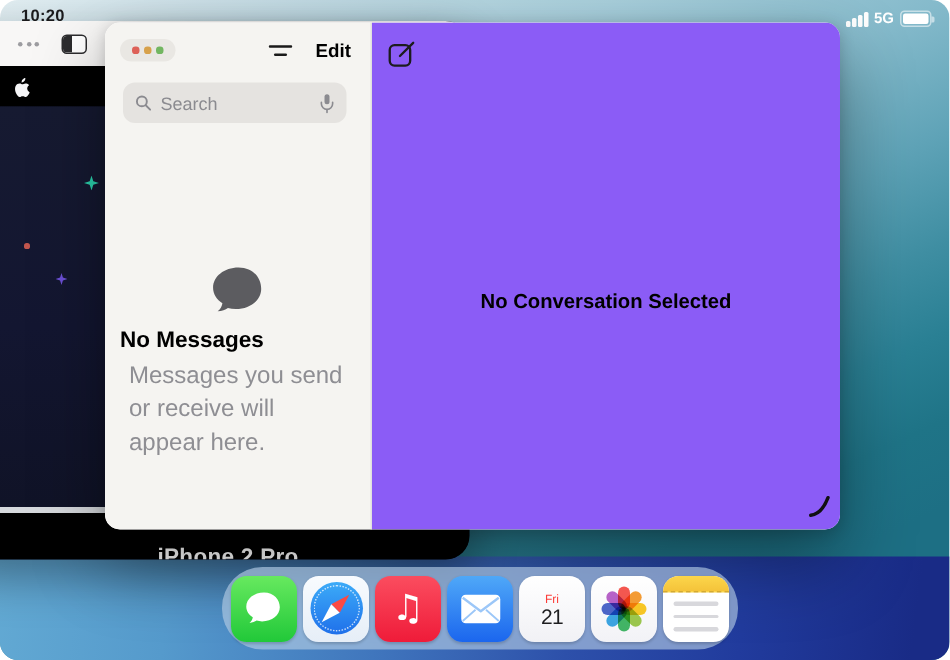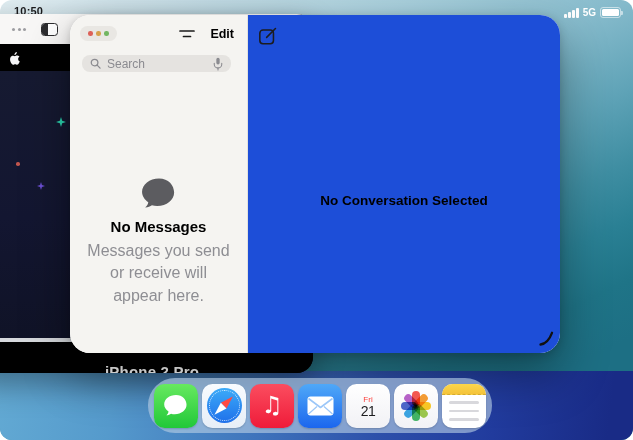--- a/index.html
+++ b/index.html
@@ -36,37 +36,37 @@
   .bgw-content{height:267px;position:relative;flex-shrink:0;
     background:linear-gradient(180deg,#161a31 0%,#131631 55%,#101327 100%);}
   .spark{position:absolute;clip-path:polygon(50% 0,62% 38%,100% 50%,62% 62%,50% 100%,38% 62%,0 50%,38% 38%);}
   .spark-teal{left:86px;top:46px;width:10px;height:10px;background:#2bd3ae;}
   .spark-purple{left:67px;top:111px;width:8px;height:8px;background:#6c50d6;}
   .dot-red{position:absolute;left:46px;top:91px;width:3.5px;height:3.5px;border-radius:50%;background:#c2564e;}
   .bgw-substrip{height:4px;background:#d6d9dd;flex-shrink:0;}
   .bgw-bottombar{flex:1;background:#000;position:relative;overflow:hidden;}
   .bgw-product{position:absolute;left:135px;top:21px;color:#fff;font-size:15px;font-weight:bold;letter-spacing:.2px;white-space:nowrap;}
   
-  .msg-window{position:absolute;left:70px;top:15px;width:490px;height:338px;border-radius:20px;background:#fff;
+  .msg-window{position:absolute;left:70px;top:15px;width:490px;height:338px;border-radius:10px;background:#fff;
     box-shadow:0 22px 48px rgba(0,0,0,.38),0 2px 10px rgba(0,0,0,.18);display:flex;overflow:hidden;}
   .msg-sidebar{width:178px;background:#f5f4f1;border-right:1px solid #e2e1de;position:relative;flex-shrink:0;}
   .msg-header{display:flex;align-items:center;padding:11px 13px 0 10px;}
   .window-controls{width:37px;height:15px;border-radius:8px;background:#e9e7e3;display:flex;align-items:center;justify-content:center;gap:3.5px;}
   .wc-dot{width:4.5px;height:4.5px;border-radius:50%;display:block;}
   .wc-red{background:#dd6158;}.wc-yellow{background:#d7a14b;}.wc-green{background:#72b661;}
   .msg-header .spacer{flex:1;}
   .filter-icon{margin-right:15px;display:flex;align-items:center;}
   .edit-label{font-size:12.5px;font-weight:600;color:#000;}
-  .search-bar{margin:14px 16px 0 12px;height:17px;border-radius:8px;background:#e5e3e0;display:flex;align-items:center;padding:0 8px;gap:6px;}
+  .search-bar{margin:14px 16px 0 12px;height:27px;border-radius:8px;background:#e5e3e0;display:flex;align-items:center;padding:0 8px;gap:6px;}
   .search-placeholder{flex:1;font-size:12px;color:#8b8b90;}
-  .sidebar-empty{position:absolute;left:10px;right:10px;top:162px;text-align:center;}
+  .sidebar-empty{position:absolute;left:10px;right:10px;top:162px;}
   .empty-bubble{margin:0 auto 8px;}
   .empty-title{font-size:15px;font-weight:bold;color:#000;margin-bottom:5px;}
   .empty-sub{font-size:16px;color:#8e8e93;line-height:1.4;padding:0 6px;}
-  .msg-main{flex:1;position:relative;background:#1d4ed8;}
+  .msg-main{flex:1;position:relative;background:#8b5cf6;}
   .compose-button{position:absolute;left:9px;top:10px;width:22px;height:22px;display:flex;align-items:center;justify-content:center;}
   .no-convo{position:absolute;left:0;right:0;top:178px;text-align:center;font-size:13.5px;font-weight:bold;color:#000;}
   .resize-handle{position:absolute;right:6px;bottom:3px;}
   
   .dock{position:absolute;left:148px;top:378px;width:344px;height:55px;border-radius:27px;
     background:rgba(184,207,229,.62);backdrop-filter:blur(8px);
     display:flex;align-items:center;justify-content:center;gap:4px;}
   .dock-icon{width:44px;height:44px;border-radius:10.5px;position:relative;overflow:hidden;flex-shrink:0;
     box-shadow:0 1px 2px rgba(0,0,0,.18);display:flex;align-items:center;justify-content:center;}
   .icon-messages{background:linear-gradient(180deg,#67e95f,#21c839);}
@@ -93,21 +93,21 @@
   .notes-band{height:11.5px;background:linear-gradient(180deg,#fcd64b,#f4c33a);border-bottom:1.5px dashed rgba(180,135,30,.55);}
   .notes-line{height:2.5px;background:#d8d8dc;border-radius:2px;margin:6px 7px 0;}
 </style>
 </head>
 <body>
 
 <div class="screen">
   <div class="wallpaper"></div>
   <div class="wallpaper-bottom"></div>
 
-  <div class="status-time">10:50</div>
+  <div class="status-time">10:20</div>
   <div class="status-right">
     <div class="signal">
         <i></i>
         <i></i>
         <i></i>
         <i></i>
       </div>
     <div class="net-label">5G</div>
     <div class="battery">
       <div class="battery-fill"></div>

